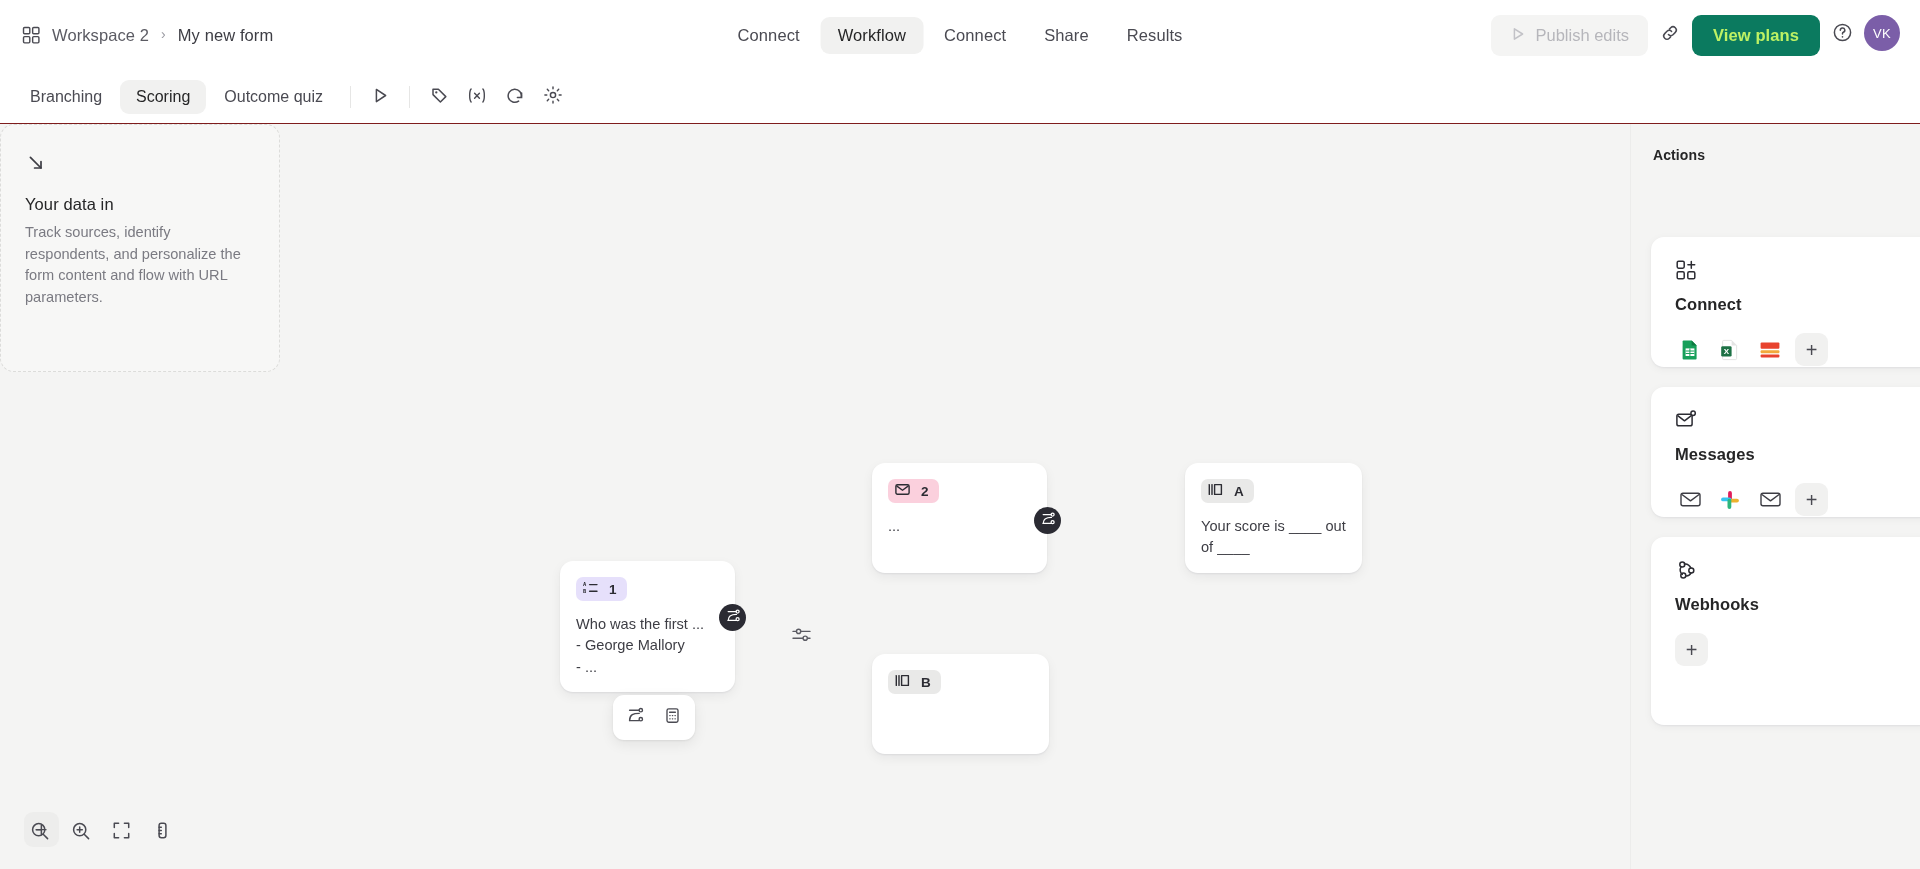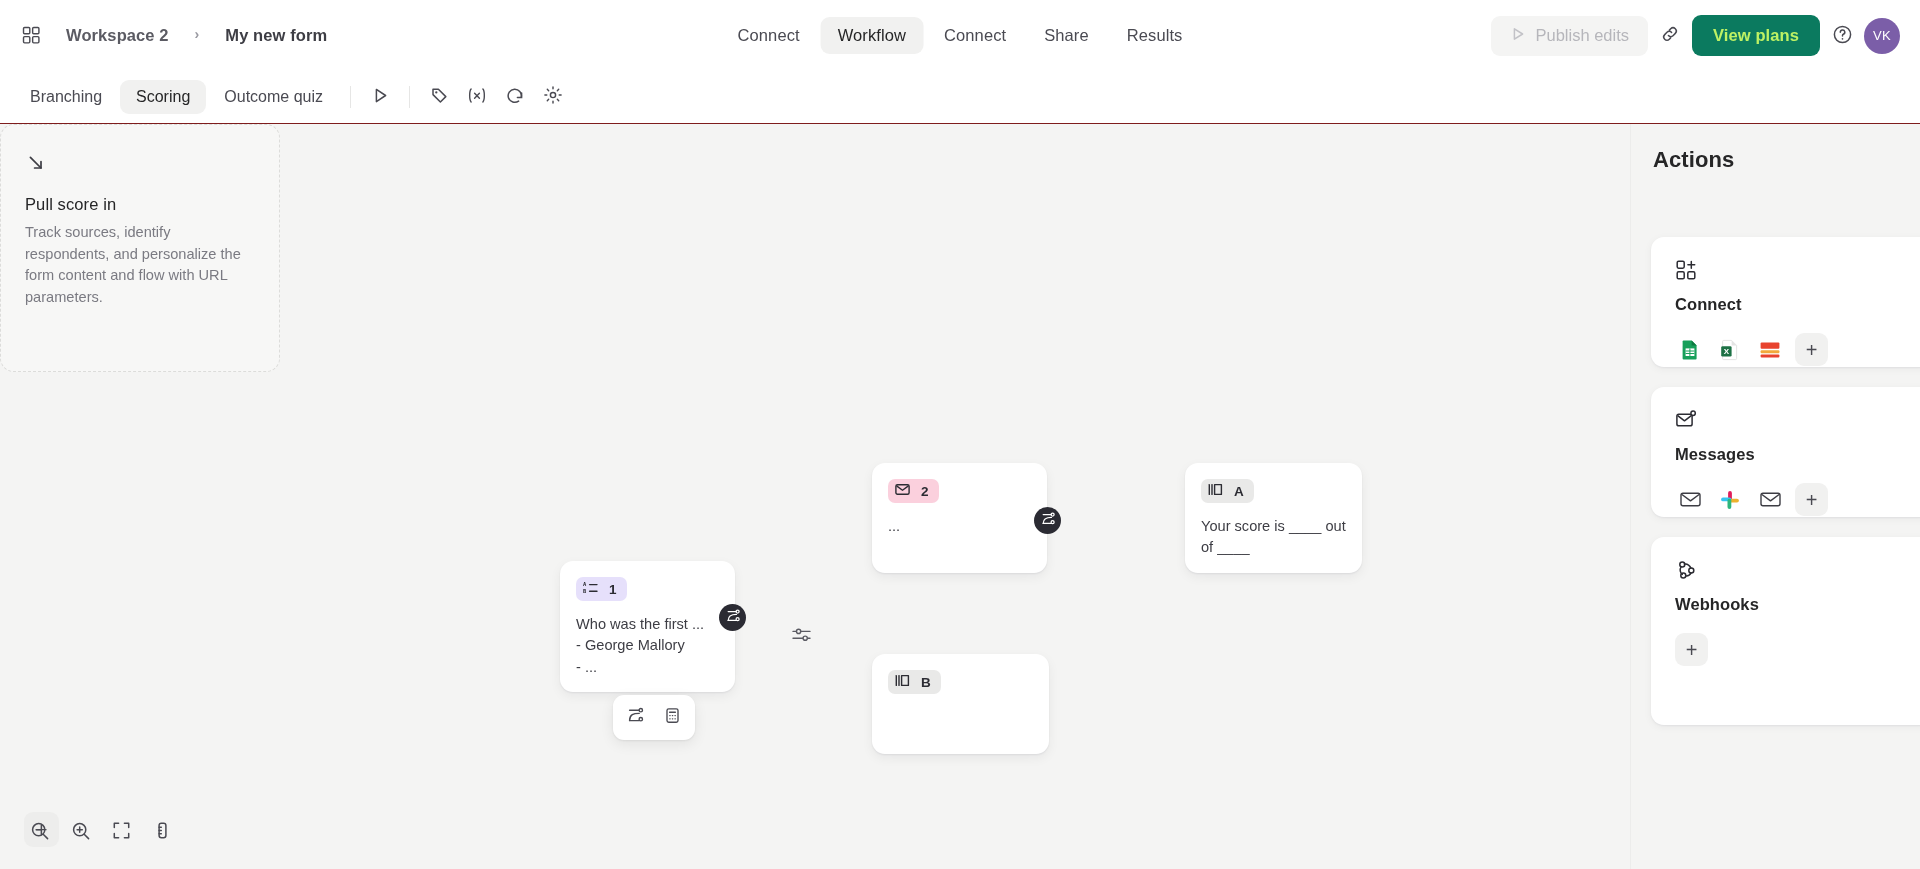--- a/index.html
+++ b/index.html
@@ -14,21 +14,21 @@
 
   
   .topbar {
     height: 71px; flex: 0 0 71px;
     display: flex; align-items: center;
     padding: 0 20px 0 22px;
     background: #fff;
     position: relative;
     z-index: 20;
   }
-  .tb-left { display: flex; align-items: flex-start; gap: 25px; min-width: 330px; font-weight: bold; }
+  .tb-left { display: flex; align-items: flex-start; gap: 11px; min-width: 330px; }
   .grid-icon { width: 19px; height: 19px; display: block; flex: 0 0 auto; }
   .crumb {
     font-size: 16.5px; color: #3d3d44; letter-spacing: .1px; white-space: nowrap;
   }
   .crumb.muted { color: #5b5b63; }
   .crumb-sep { font-size: 14px; color: #9a9aa2; padding: 0 1px; }
 
   .tb-center {
     position: absolute; left: 50%; transform: translateX(-50%);
     display: flex; align-items: center; gap: 4px; height: 71px;
@@ -38,21 +38,21 @@
     padding: 9px 17px; border-radius: 9px;
     cursor: pointer; white-space: nowrap; position: relative;
     letter-spacing: .1px;
   }
   .navtab.active { background: #f1f1f0; color: #262627; font-weight: 400; }
   .navtab.active::before {
     content: ""; position: absolute; top: -27px; left: 50%; transform: translateX(-50%);
     width: 62px; height: 4px; border-radius: 0 0 3px 3px; background: #3b3b44;
   }
 
-  .tb-right { margin-left: auto; display: flex; align-items: center; gap: 3px; }
+  .tb-right { margin-left: auto; display: flex; gap: 3px; }
   .publish-btn {
     display: flex; align-items: center; gap: 9px;
     background: #f4f4f3; color: #b6b6bb;
     font-size: 16.5px; padding: 10px 19px; border-radius: 9px;
     border: none; cursor: default; white-space: nowrap;
   }
   .icon-btn {
     width: 38px; height: 38px; border-radius: 9px;
     display: flex; align-items: center; justify-content: center;
     cursor: pointer; background: transparent; border: none;
@@ -98,21 +98,21 @@
   }
 
   .rail {
     width: 290px; flex: 0 0 290px;
     background: #f4f4f3;
     border-left: 1px solid #ececeb;
     padding: 0;
     position: relative;
   }
   .rail-title {
-    font-size: 22px; font-weight: 700; color: #262627;
+    font-size: 14px; font-weight: 700; color: #262627;
     padding: 23px 0 0 22px; letter-spacing: .1px;
   }
 
   
   .node { position: absolute; }
 
   .pull-card {
     left: 202px; top: 240px; width: 280px; height: 248px;
     background: #f7f7f6; border: 1.6px dashed #dcdcda;
     border-radius: 14px; padding: 27px 24px 0 24px;
@@ -344,21 +344,21 @@
         <polygon points="1180,397 1172,393 1172,401" fill="#9c9ca4"></polygon>
       </svg>
 
       <div class="pull-card">
         <span>
           <svg class="pull-icon" viewBox="0 0 22 22" fill="none" stroke="#3d3d44" stroke-width="1.7" stroke-linecap="round" stroke-linejoin="round">
             <path d="M5.4 5.4 L16 16"></path>
             <path d="M16 9.6 V16 H9.6"></path>
           </svg>
         </span>
-        <div class="pull-title">Pull score in</div>
+        <div class="pull-title">Your data in</div>
         <div class="pull-desc">Track sources, identify respondents, and personalize the form content and flow with URL parameters.</div>
         <div class="pull-add">+</div>
       </div>
 
       <div class="node card q-node">
         <span class="badge purple">
           <span>
             <svg width="15" height="13" viewBox="0 0 15 13" fill="none" stroke="#2c2c33" stroke-width="1.4" stroke-linecap="round">
               <text x="0" y="5.4" font-size="5.4" font-family="DejaVu Sans Mono, monospace" fill="#2c2c33" stroke="none" font-weight="700">A</text>
               <text x="0" y="12.3" font-size="5.4" font-family="DejaVu Sans Mono, monospace" fill="#2c2c33" stroke="none" font-weight="700">B</text>

